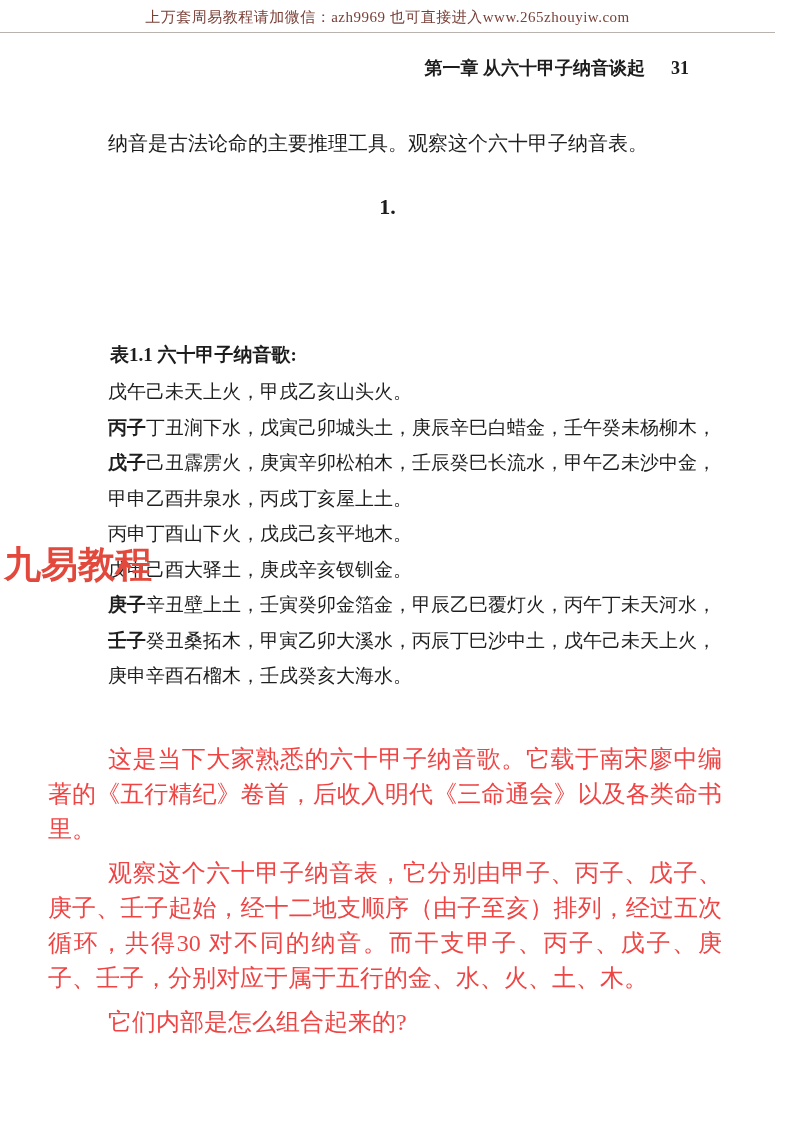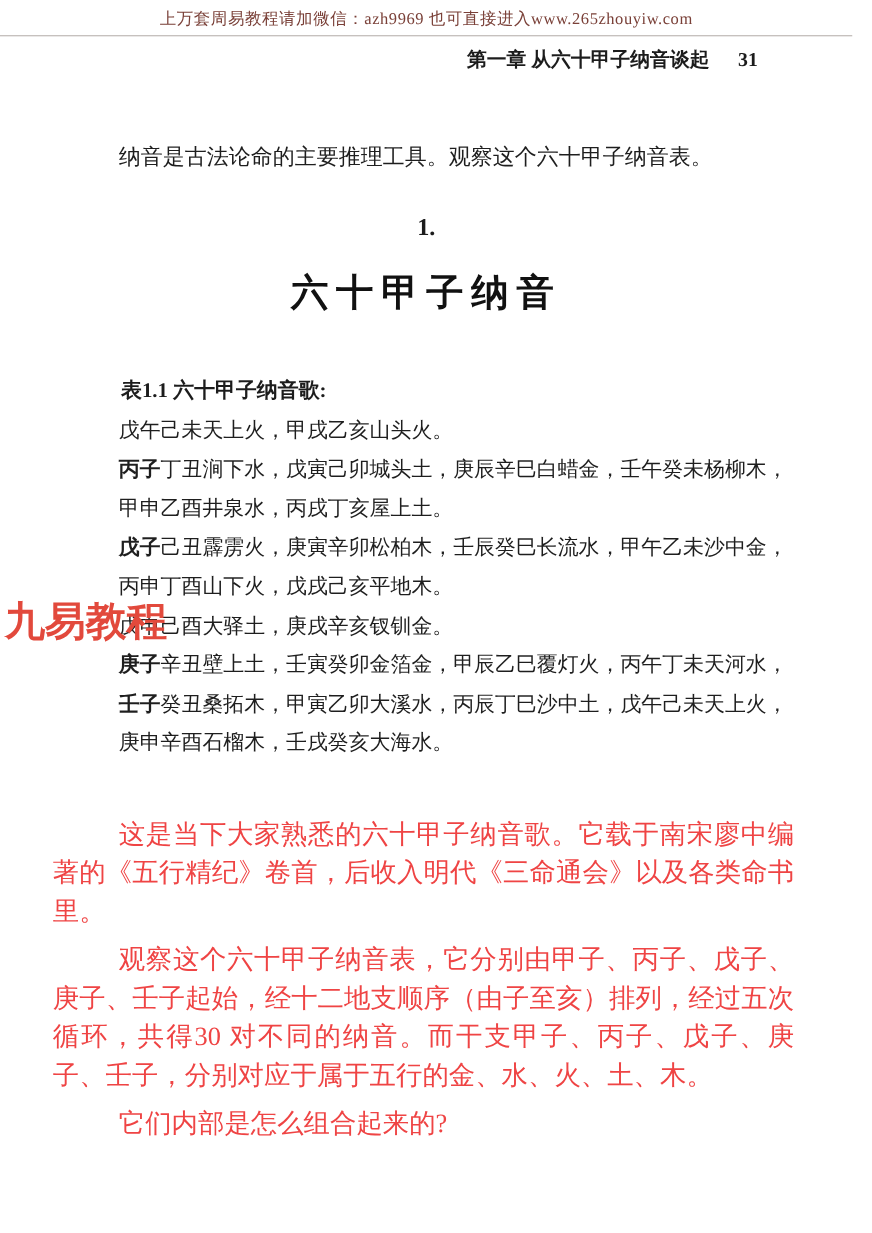--- a/index.html
+++ b/index.html
@@ -17,21 +17,21 @@
     font-size:15px;
     letter-spacing:0.5px;
     color:#7a4038;
   }
   .rule{
     position:absolute;top:32px;left:0;width:100%;
     border-top:1px solid #b9b2ae;
     height:0;
   }
   .chapter{
-    position:absolute;top:42px;right:86px;
+    position:absolute;top:56px;right:86px;
     font-size:18px;font-weight:bold;color:#1c1c1c;
     white-space:nowrap;
   }
   .chapter .pagenum{margin-left:26px;}
   .intro{
     position:absolute;top:126px;left:48px;width:626px;
     margin:0;
     font-size:20px;line-height:35px;
     text-indent:60px;
     color:#1e1e1e;
@@ -88,29 +88,28 @@
   <div class="rule"></div>
 
   <div class="chapter">
     <span>第一章 从六十甲子纳音谈起</span><span class="pagenum">31</span>
   </div>
 
   <p class="intro">纳音是古法论命的主要推理工具。观察这个六十甲子纳音表。</p>
 
   <div class="secnum">1.</div>
 
-  <h1 class="title">六十甲子纳音</h1>
 
   <div class="caption">表1.1 六十甲子纳音歌:</div>
 
   <div class="song" id="song">
       <div class="song-line"><span>戊午己未天上火，甲戌乙亥山头火。</span></div>
       <div class="song-line"><span class="lead">丙子</span><span>丁丑涧下水，戊寅己卯城头土，庚辰辛巳白蜡金，壬午癸未杨柳木，</span></div>
+      <div class="song-line"><span class="lead">戊子</span><span>己丑霹雳火，庚寅辛卯松柏木，壬辰癸巳长流水，甲午乙未沙中金，</span></div>
       <div class="song-line"><span>甲申乙酉井泉水，丙戌丁亥屋上土。</span></div>
-      <div class="song-line"><span class="lead">戊子</span><span>己丑霹雳火，庚寅辛卯松柏木，壬辰癸巳长流水，甲午乙未沙中金，</span></div>
       <div class="song-line"><span>丙申丁酉山下火，戊戌己亥平地木。</span></div>
       <div class="song-line"><span>戊申己酉大驿土，庚戌辛亥钗钏金。</span></div>
       <div class="song-line"><span class="lead">庚子</span><span>辛丑壁上土，壬寅癸卯金箔金，甲辰乙巳覆灯火，丙午丁未天河水，</span></div>
       <div class="song-line"><span class="lead">壬子</span><span>癸丑桑拓木，甲寅乙卯大溪水，丙辰丁巳沙中土，戊午己未天上火，</span></div>
       <div class="song-line"><span>庚申辛酉石榴木，壬戌癸亥大海水。</span></div>
     </div>
 
   <div class="paras" id="paras">
       <p>这是当下大家熟悉的六十甲子纳音歌。它载于南宋廖中编著的《五行精纪》卷首，后收入明代《三命通会》以及各类命书里。</p>
       <p>观察这个六十甲子纳音表，它分别由甲子、丙子、戊子、庚子、壬子起始，经十二地支顺序（由子至亥）排列，经过五次循环，共得30 对不同的纳音。而干支甲子、丙子、戊子、庚子、壬子，分别对应于属于五行的金、水、火、土、木。</p>

